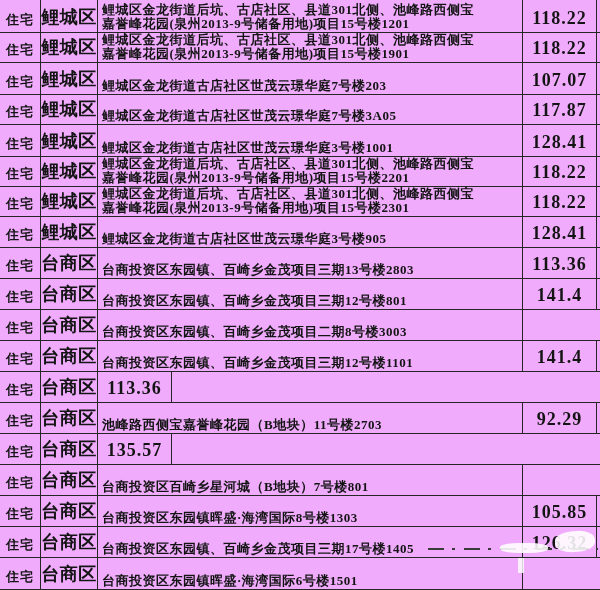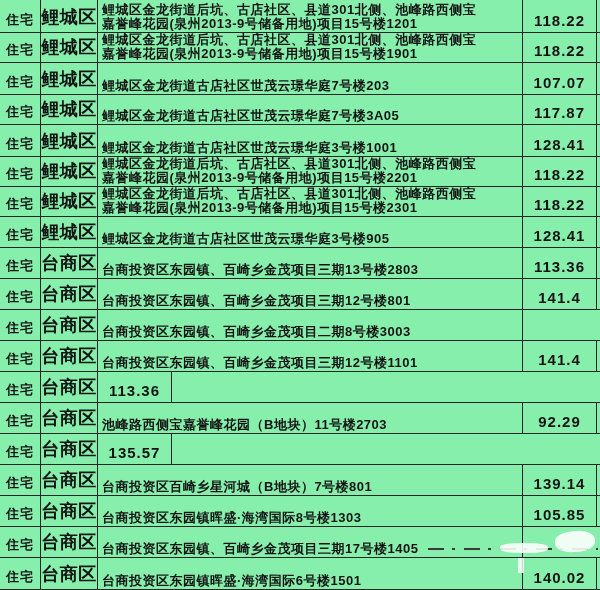--- a/index.html
+++ b/index.html
@@ -1,21 +1,21 @@
 <!DOCTYPE html>
 <html><head>
 <meta charset="utf-8">
 <style>
   html,body{margin:0;padding:0;background:#ffffff;}
   .canvas{
     position:relative;
     width:600px;height:590px;
     overflow:hidden;
-    background:#86efac;
-    font-family:Liberation Sans, sans-serif;
+    background:#f0abfc;
+    font-family:Liberation Serif, serif;
     color:#141414;
   }
   .tbl{position:absolute;left:0;top:0;width:600px;}
   .row{
     display:flex;
     box-sizing:border-box;
     border-bottom:1px solid #262626;
     align-items:stretch;
   }
   .cell{
@@ -28,21 +28,21 @@
     padding-bottom:3px;
   }
   .c-usage{width:41px;justify-content:center;font-size:13px;letter-spacing:1px;}
   .c-district{width:57px;justify-content:center;font-size:18px;letter-spacing:0.5px;}
   .c-address{
     width:425px;justify-content:flex-start;
     font-size:13px;line-height:13.5px;letter-spacing:0.5px;
     padding-left:4px;padding-bottom:2px;
   }
   .c-address .inner{max-width:384px;word-break:break-all;}
-  .c-area{width:74px;justify-content:center;font-size:15px;letter-spacing:1px;}
+  .c-area{width:74px;justify-content:center;font-size:18px;letter-spacing:1px;}
   
   .dashdot{
     position:absolute;
     left:428px;top:548px;width:170px;height:2px;
     background:repeating-linear-gradient(90deg,
       #3a3a3a 0 16px, rgba(0,0,0,0) 16px 24px,
       #3a3a3a 24px 27px, rgba(0,0,0,0) 27px 36px);
   }
   .whiteout{
     position:absolute;
@@ -170,43 +170,42 @@
         <div class="cell c-usage">住宅</div>
         <div class="cell c-district">台商区</div>
         <div class="cell c-area">135.57</div>
       </div>
       <div class="row" style="height: 31px;">
         <div class="cell c-usage">住宅</div>
         <div class="cell c-district">台商区</div>
         <div class="cell c-address">
           <span class="inner">台商投资区百崎乡星河城（B地块）7号楼801</span>
         </div>
-        <div class="cell c-area">139.14</div>
       </div>
       <div class="row" style="height: 31px;">
         <div class="cell c-usage">住宅</div>
         <div class="cell c-district">台商区</div>
         <div class="cell c-address">
           <span class="inner">台商投资区东园镇晖盛·海湾国际8号楼1303</span>
         </div>
         <div class="cell c-area">105.85</div>
       </div>
       <div class="row" style="height: 31px;">
         <div class="cell c-usage">住宅</div>
         <div class="cell c-district">台商区</div>
         <div class="cell c-address">
           <span class="inner">台商投资区东园镇、百崎乡金茂项目三期17号楼1405</span>
         </div>
+        <div class="cell c-area">126.32</div>
       </div>
       <div class="row" style="height: 32px;">
         <div class="cell c-usage">住宅</div>
         <div class="cell c-district">台商区</div>
         <div class="cell c-address">
           <span class="inner">台商投资区东园镇晖盛·海湾国际6号楼1501</span>
         </div>
-        <div class="cell c-area">140.02</div>
       </div>
     </div>
   <div class="dashdot"></div>
   <div class="whiteout wo2"></div>
   <div class="whiteout wo1"></div>
   <div class="whiteout wo3"></div>
 </div>
 
 </body></html>

